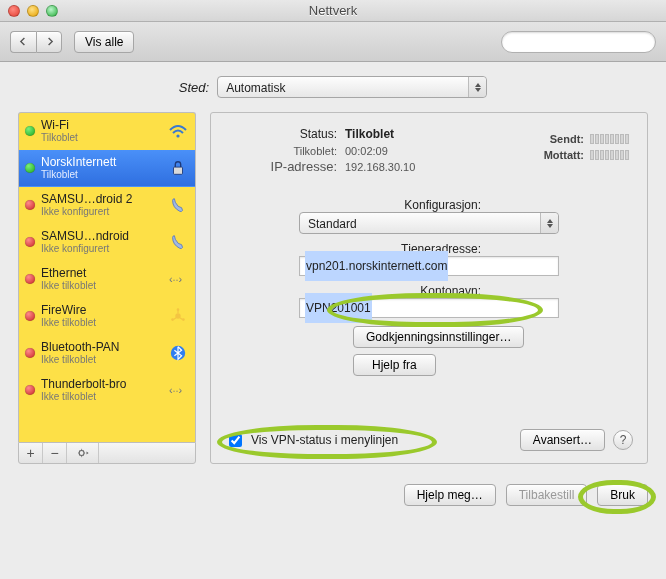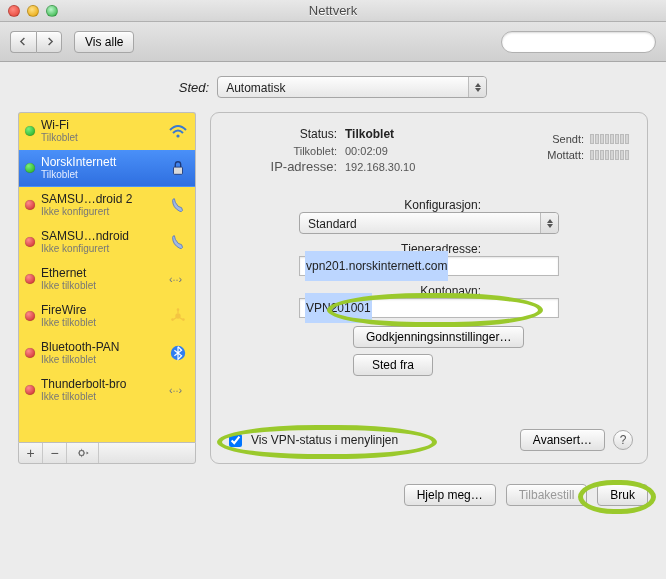--- a/index.html
+++ b/index.html
@@ -134,33 +134,33 @@
   }
   .list-footer .fbtn {
     width: 24px; border-right: 1px solid #c8c8c8;
     display:flex; align-items:center; justify-content:center;
     font-size: 14px; color:#555;
   }
 
   .details {
     flex: 1;
     border: 1px solid #bdbdbd;
-    border-radius: 9px;
+    border-radius: 3px;
     background: #ececec;
     padding: 14px 14px 12px 14px;
     position: relative;
     height: 352px;
   }
 
   .row { display:flex; align-items:center; margin-bottom:6px;}
   .row .lab { width: 120px; text-align:right; padding-right:8px; font-size:12px;}
   .row .val { font-size:12px;}
   .row .val.bold { font-weight:bold; }
 
-  .stats { position:absolute; right:18px; top:18px; font-size:11px; color:#444; text-align:right;}
+  .stats { position:absolute; right:18px; top:18px; font-size:11px; color:#444; text-align:right;font-weight:bold;}
   .stats .s-row{display:flex; align-items:center; justify-content:flex-end; gap:6px; height:16px;}
   .bars { display:inline-flex; gap:1px; align-items:flex-end;}
   .bars i { width:4px; background:#d5d5d5; height:10px; border:1px solid #bbb;}
   
   .field-row{display:flex; align-items:center; margin-bottom:8px;flex-direction:column;}
   .field-row .lab{width:120px; text-align:right; padding-right:8px; font-size:12px;}
   .field-row .popup{min-width:260px;}
   .txt-input{
     background:#fff; border:1px solid #b8b8b8; height:20px; width:260px;
     padding:0 5px; font-size:12px; box-shadow: inset 0 1px 2px rgba(0,0,0,.1);
@@ -440,21 +440,21 @@
 
       <div class="field-row">
         <div class="lab">Kontonavn:</div>
         <div class="txt-input">
           <span class="sel">VPN201001</span>
         </div>
       </div>
 
       <div class="action-stack">
         <button class="aq-btn">Godkjenningsinnstillinger…</button>
-        <button class="aq-btn" style="padding:0 18px">Sted fra</button>
+        <button class="aq-btn" style="padding:0 18px">Hjelp fra</button>
       </div>
 
       <div class="highlight-oval" style="left:116px; top:180px; width:216px; height:34px;"></div>
 
       <div class="details-footer">
         <label class="chk">
           <input type="checkbox" checked="" style="">
           <span>Vis VPN-status i menylinjen</span>
         </label>
         <div class="highlight-oval" style="left:-8px; bottom:-8px; width:220px; height:34px;"></div>

